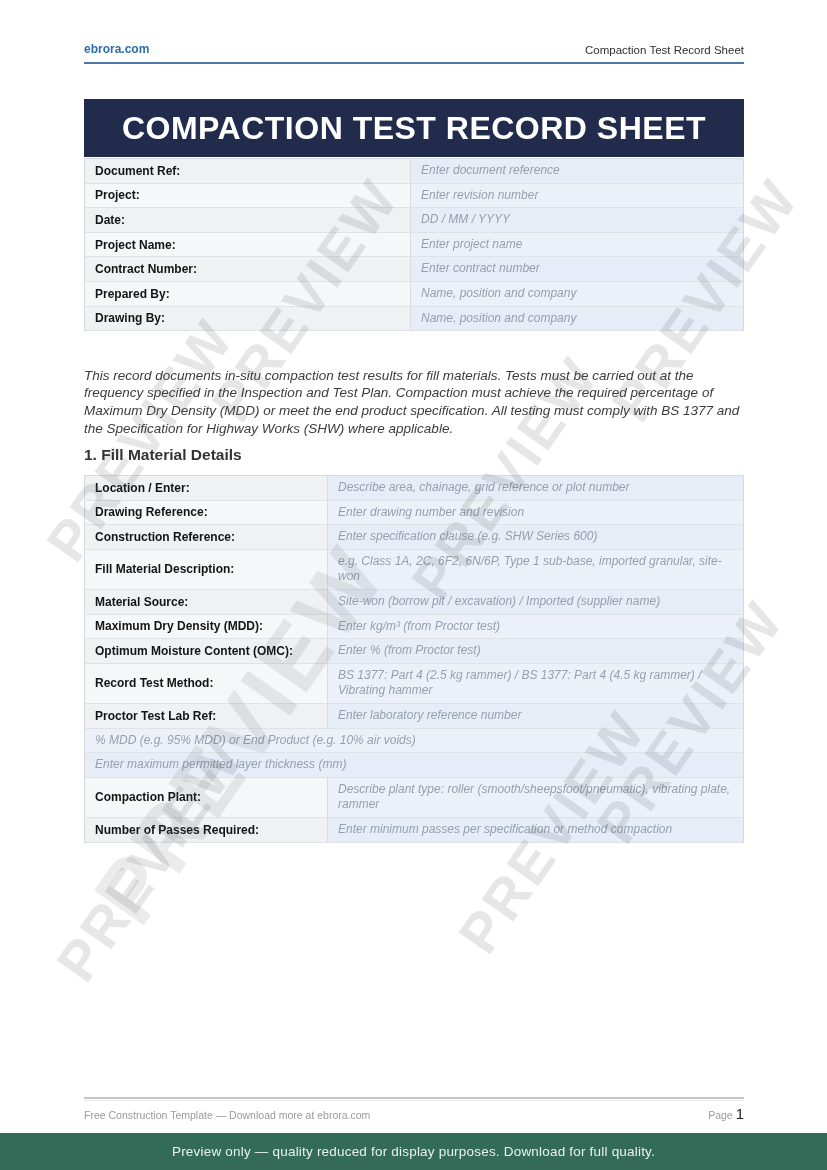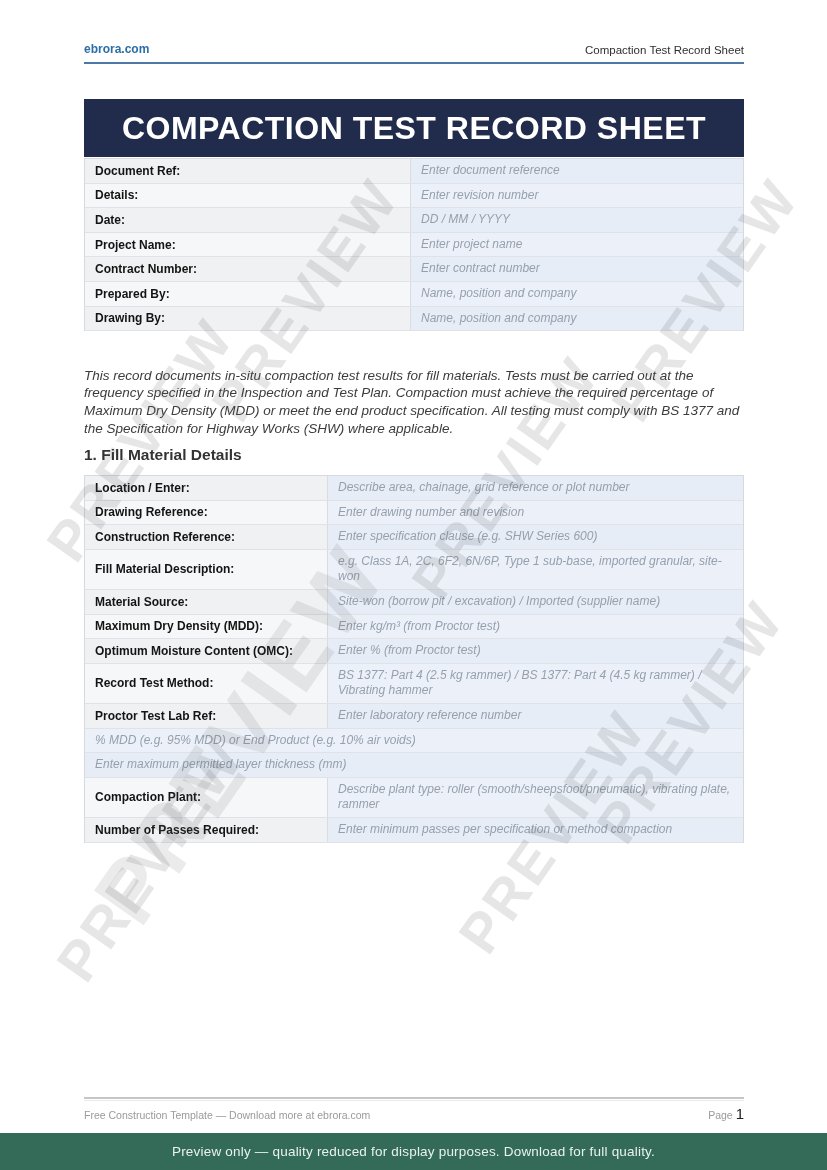--- a/index.html
+++ b/index.html
@@ -75,21 +75,21 @@
   <div class="banner">
     <span>COMPACTION TEST RECORD SHEET</span>
   </div>
 
   <div class="tbl tbl-meta">
     <div class="row">
       <div class="cell lbl">Document Ref:</div>
       <div class="cell val">Enter document reference</div>
     </div>
     <div class="row">
-      <div class="cell lbl">Details:</div>
+      <div class="cell lbl">Project:</div>
       <div class="cell val">Enter revision number</div>
     </div>
     <div class="row">
       <div class="cell lbl">Date:</div>
       <div class="cell val">DD / MM / YYYY</div>
     </div>
     <div class="row">
       <div class="cell lbl">Project Name:</div>
       <div class="cell val">Enter project name</div>
     </div>

